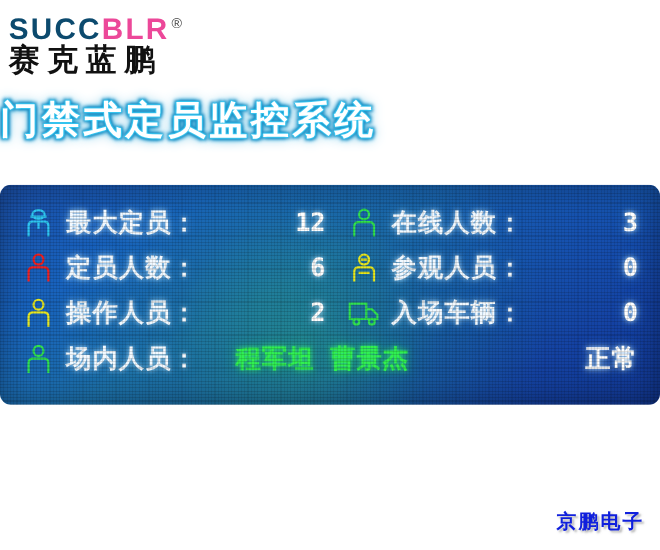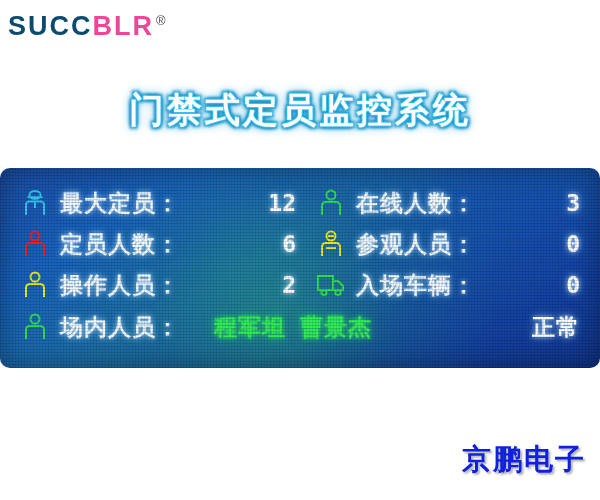--- a/index.html
+++ b/index.html
@@ -53,21 +53,20 @@
     margin-top: 1px;
     white-space: nowrap;
   }
 
   
   .main-title {
     position: absolute;
     left: 0;
     top: 86px;
     width: 600px;
-    text-align: center;
     font-family: "DejaVu Sans", "Liberation Sans", sans-serif;
     font-weight: bold;
     font-size: 35px;
     line-height: 48px;
     letter-spacing: 3px;
     color: #ffffff;
     white-space: nowrap;
     text-shadow:
       0 0 1px #39c6f0,
       1px 0 1px #39c6f0,
@@ -186,39 +185,40 @@
     white-space: nowrap;
     text-shadow: 0 0 5px rgba(200,235,255,0.9), 0 0 11px rgba(130,205,255,0.55);
     padding-right: 6px;
   }
   .name-gap { display: inline-block; width: 14px; }
 
   
   .footer-logo {
     position: absolute;
     right: 14px;
-    bottom: 24px;
-    font-family: "DejaVu Sans", "Liberation Sans", sans-serif;
-    font-weight: bold;
-    font-size: 29px;
+    bottom: 8px;
+    font-family: "DejaVu Sans", "Liberation Sans", sans-serif;
+    font-weight: bold;
+    font-size: 18px;
     line-height: 34px;
     color: #1020dd;
     letter-spacing: 2px;
     white-space: nowrap;
     text-shadow: 2px 2px 2px rgba(120,120,120,0.55);
     margin-left: 16px;
   }
 </style>
 </head>
 <body>
 
 <div class="brand">
   <div class="brand-latin">
     <span class="seg-red">SUCC</span><span class="seg-blue">BLR</span><span class="brand-reg">®</span>
   </div>
+  <div class="brand-cn">赛克蓝鹏</div>
 </div>
 
 <div class="main-title">门禁式定员监控系统</div>
 
 <div class="led-panel">
   <div class="led-inner">
 
     <div class="led-row">
       <div class="led-col col-left">
         <span class="led-icon">

